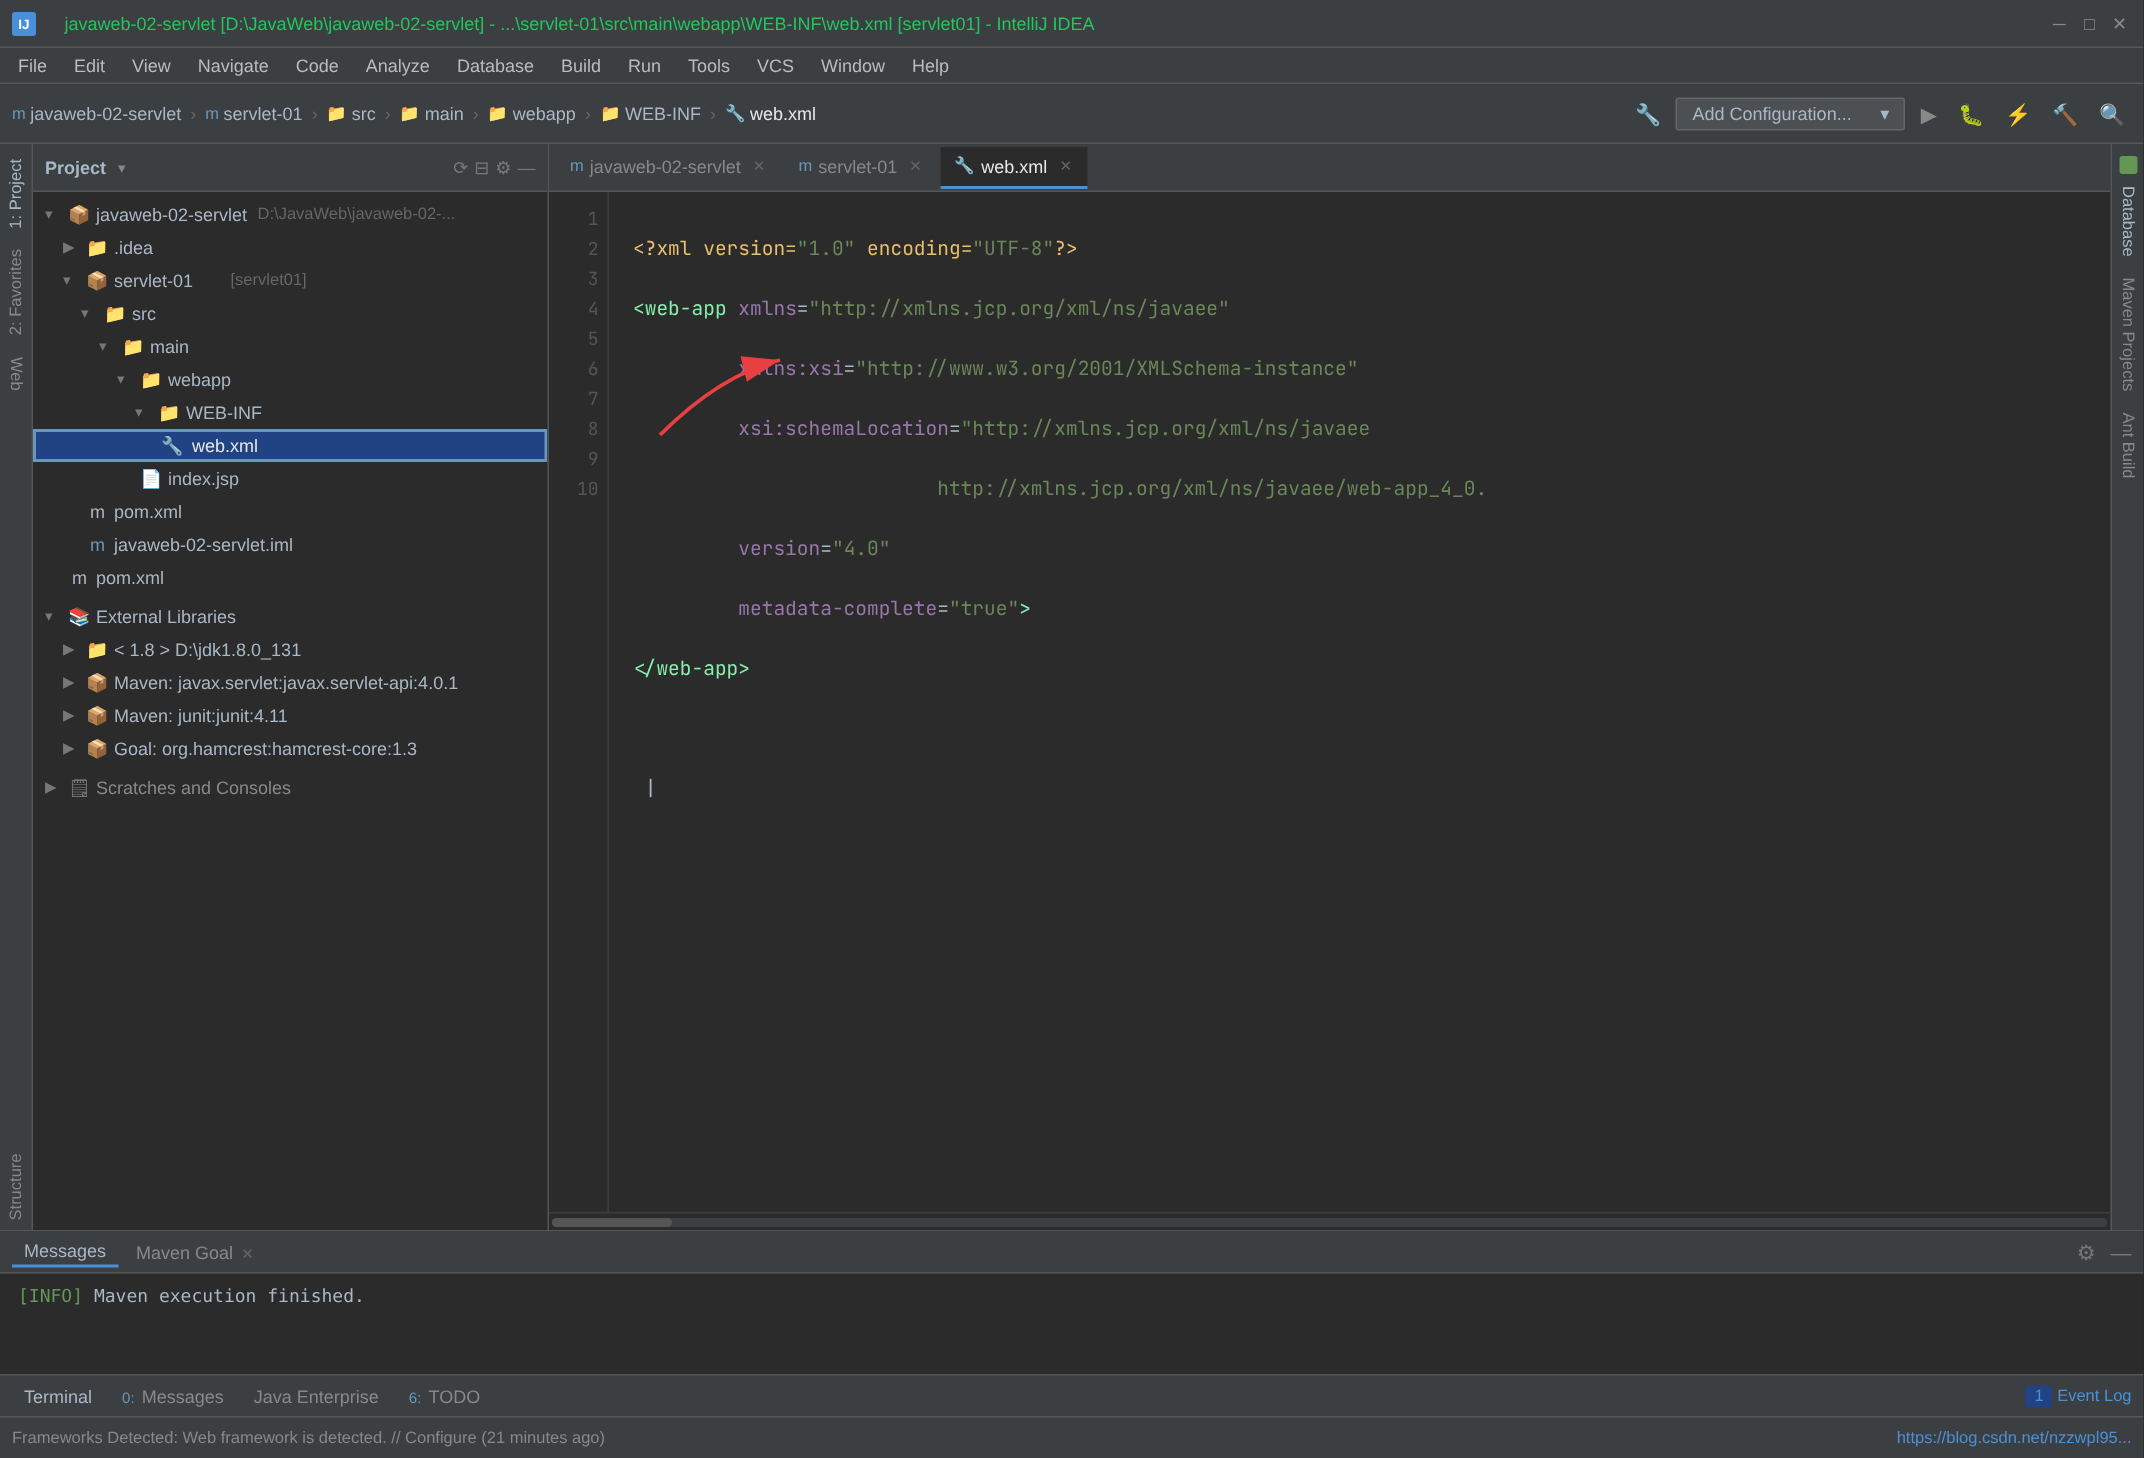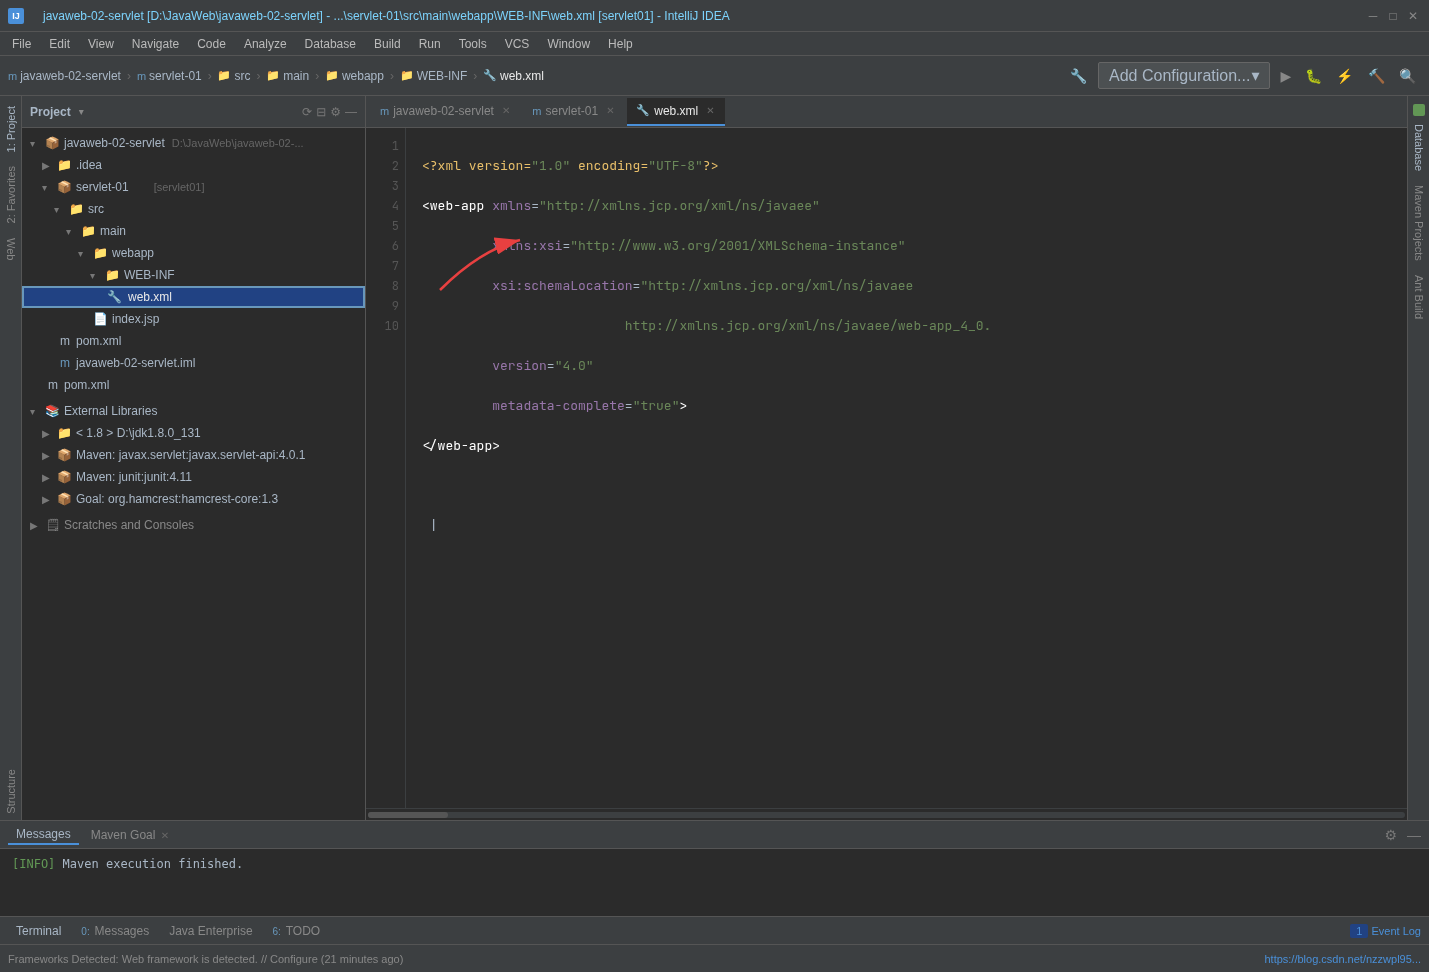--- a/index.html
+++ b/index.html
@@ -10,21 +10,21 @@
       background: #3c3f41;
       height: 32px;
       display: flex;
       align-items: center;
       padding: 0 8px;
       border-bottom: 1px solid #555;
       justify-content: space-between;
     }
     #title-bar .title-left { display: flex; align-items: center; gap: 19px; }
     #title-bar .title-icon { width: 16px; height: 16px; background: #4a90d9; border-radius: 2px; display: flex; align-items: center; justify-content: center; color: white; font-size: 9px; font-weight: bold; }
-    #title-bar .title-text { color: #7dd3fc; font-size: 12px; }
+    #title-bar .title-text { color: #22c55e; font-size: 12px; }
     #title-bar .win-controls { display: flex; gap: 4px; }
     #title-bar .win-btn { width: 16px; height: 16px; display: flex; align-items: center; justify-content: center; color: #888; font-size: 12px; cursor: pointer; }
 
     
     #menu-bar {
       background: #3c3f41;
       height: 24px;
       display: flex;
       align-items: center;
       padding: 0 4px;
@@ -47,26 +47,26 @@
     .breadcrumb-item .folder-icon { color: #6897bb; font-size: 11px; }
     .breadcrumb-sep { color: #666; margin: 0 2px; }
     .breadcrumb-item.active { color: #e8e8e8; }
     
     .toolbar-right { margin-left: auto; display: flex; align-items: center; gap: 6px; }
     .add-config-btn {
       background: #4c5052;
       border: 1px solid #666;
       color: #a9b7c6;
       padding: 3px 10px;
-      font-size: 16px;
+      font-size: 12px;
       cursor: pointer;
       border-radius: 2px;
       display: flex;
       align-items: center;
-      gap: 1px;
+      gap: 19px;
     }
     .toolbar-icon-btn { color: #888; font-size: 14px; cursor: pointer; padding: 2px 4px; }
 
     
     #left-vtabs {
       width: 22px;
       background: #3c3f41;
       border-right: 1px solid #555;
       display: flex;
       flex-direction: column;
@@ -180,21 +180,21 @@
     }
     #code-content {
       flex: 1;
       padding: 8px 0 0 16px;
       overflow: auto;
       white-space: pre;
     }
 
     
     .xml-decl { color: #e8bf6a; }
-    .tag { color: #ffffff; }
+    .tag { color: #86efac; }
     .attr-name { color: #9876aa; }
     .attr-val { color: #6a8759; }
     .text { color: #a9b7c6; }
     .code-line { display: block; min-height: 20px; }
     .cursor-line::after { content: '|'; color: #a9b7c6; animation: blink 1s infinite; }
     @keyframes blink { 0%,100%{opacity:1} 50%{opacity:0} }
 
     
     #right-sidebar {
       width: 22px;

